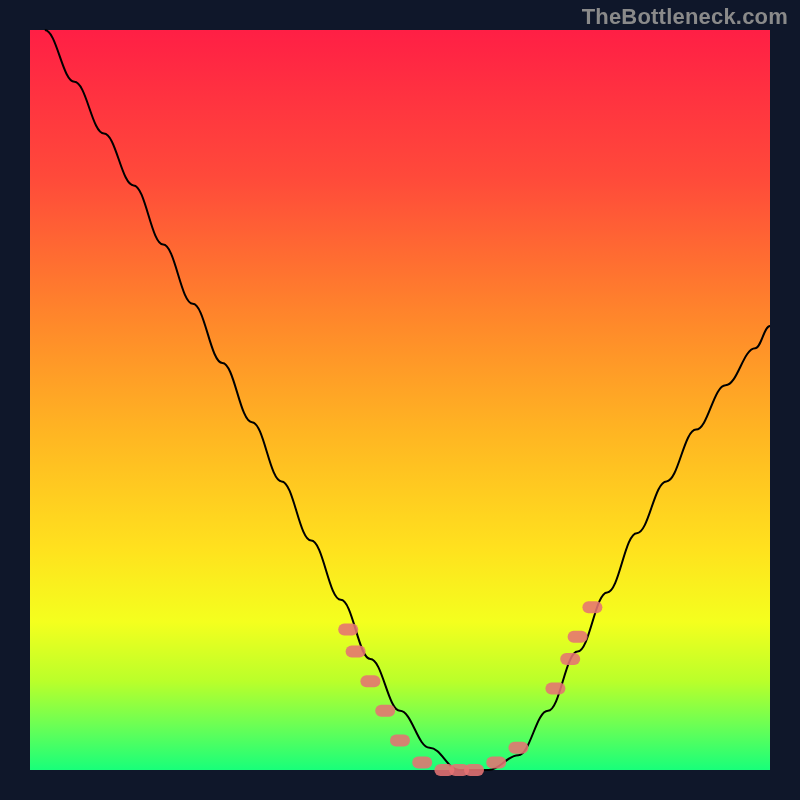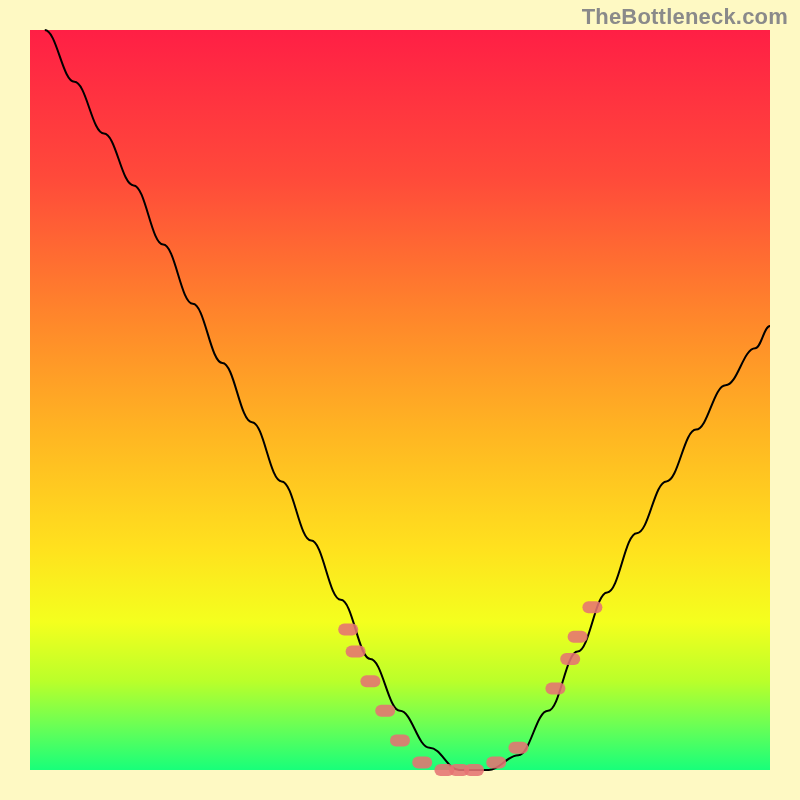--- a/index.html
+++ b/index.html
@@ -9,21 +9,21 @@
     height: 800px;
     background: #000;
     overflow: hidden;
   }
   .frame {
     position: absolute;
     left: 0;
     top: 0;
     width: 800px;
     height: 800px;
-    background: #fef9c3;
+    background: #0f172a;
   }
   .watermark {
     position: absolute;
     top: 4px;
     right: 12px;
     font-family: Arial, Helvetica, sans-serif;
     font-size: 22px;
     font-weight: 600;
     color: #8a8a8a;
     letter-spacing: 0.2px;

